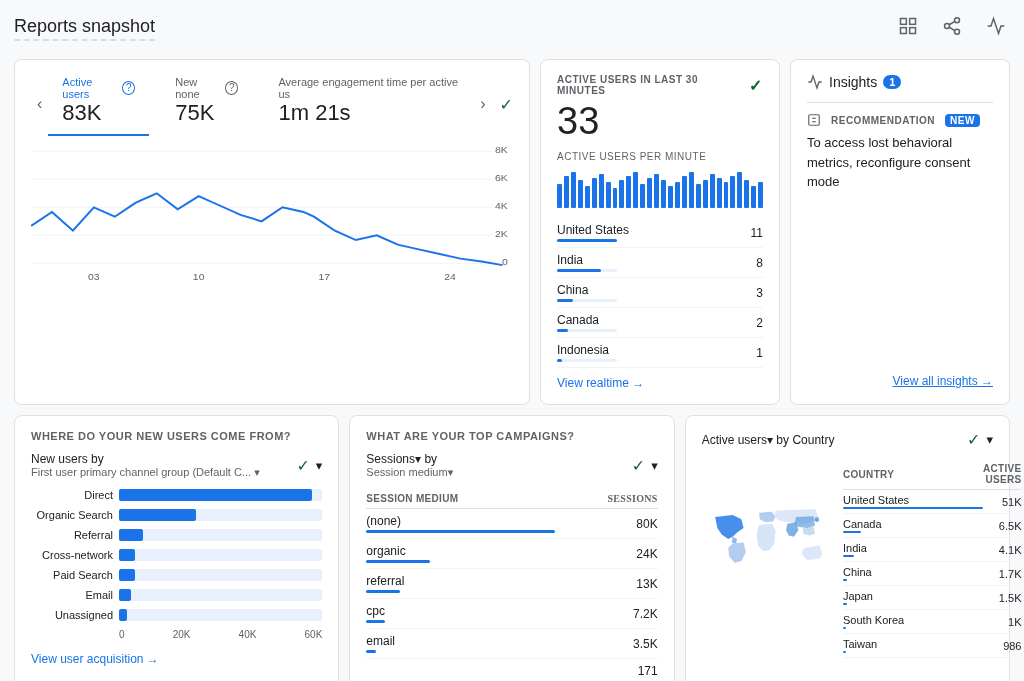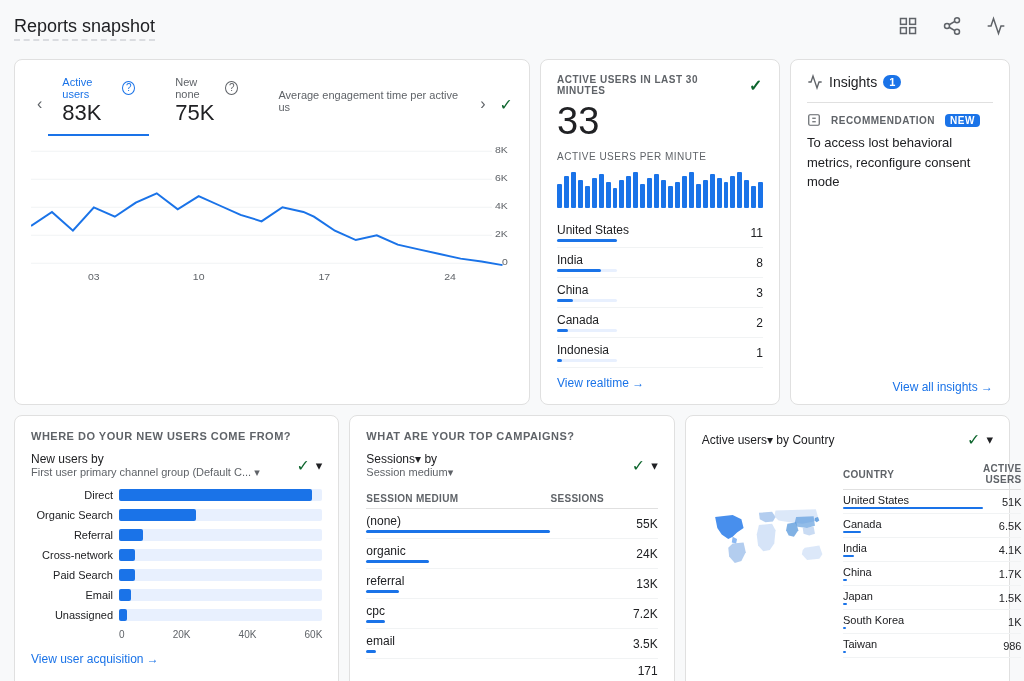--- a/index.html
+++ b/index.html
@@ -320,21 +320,22 @@
       text-align: left;
       font-size: 10px;
       font-weight: 600;
       color: #5f6368;
       text-transform: uppercase;
       letter-spacing: 0.3px;
       border-bottom: 1px solid #e0e0e0;
       padding: 4px 0;
     }
     .sessions-table th:last-child {
-      text-align: left;
+      text-align: right;
+      font-family: Liberation Serif, serif;
     }
     .sessions-table td {
       padding: 5px 0;
       border-bottom: 1px solid #f1f3f4;
       color: #202124;
     }
     .sessions-table td:last-child {
       text-align: right;
     }
     .session-bar {
@@ -434,20 +435,21 @@
           <span class="metric-tab-label gray">
             <span>New none</span>
             <span class="info-icon" style="border-color:#5f6368;color:#5f6368;">?</span>
           </span>
           <span class="metric-tab-value">75K</span>
         </div>
         <div class="metric-tab" style="margin-left:12px;">
           <span class="metric-tab-label gray">
             <span>Average engagement time per active us</span>
           </span>
+          <span class="metric-tab-value">1m 21s</span>
         </div>
         <button class="nav-arrow" style="margin-left:auto;">›</button>
         <span class="check-icon" style="margin-left:8px;">✓</span>
       </div>
 
       <div class="metrics-chart">
         <svg class="chart-svg" viewBox="0 0 460 150" preserveAspectRatio="none">
 
           <text x="455" y="12" font-size="10" text-anchor="end" fill="#5f6368">8K</text>
           <text x="455" y="42" font-size="10" text-anchor="end" fill="#5f6368">6K</text>
@@ -574,21 +576,21 @@
           <svg width="14" height="14" viewBox="0 0 24 24" fill="none" stroke="#5f6368" stroke-width="2">
             <rect x="3" y="3" width="18" height="18" rx="2"></rect>
               <line x1="9" y1="9" x2="15" y2="9"></line>
               <line x1="9" y1="15" x2="15" y2="15"></line>
           </svg>
           <span>RECOMMENDATION</span>
           <span class="badge-new">New</span>
         </div>
         <p class="insight-text">To access lost behavioral metrics, reconfigure consent mode</p>
       </div>
-      <a class="view-link" style="position:absolute; bottom:10px; right:16px;">View all insights →</a>
+      <a class="view-link" style="position:absolute; bottom:16px; right:16px;text-decoration:underline;">View all insights →</a>
       <div style="height:40px;"></div>
 
     </div>
   </div>
 
   <div class="bottom-row">
 
     <div class="card">
       <div class="card-title-small">WHERE DO YOUR NEW USERS COME FROM?</div>
       <div class="selector-row">
@@ -681,21 +683,21 @@
             <th>SESSION MEDIUM</th>
             <th>SESSIONS</th>
           </tr>
         </thead>
         <tbody id="sessions-table-body">
             <tr>
     <td>
       <div>(none)</div>
       <div class="session-bar" style="width:100%"></div>
     </td>
-    <td>55K</td>
+    <td>80K</td>
   </tr>
             <tr>
     <td>
       <div>organic</div>
       <div class="session-bar" style="width:34%"></div>
     </td>
     <td>24K</td>
   </tr>
             <tr>
     <td>

